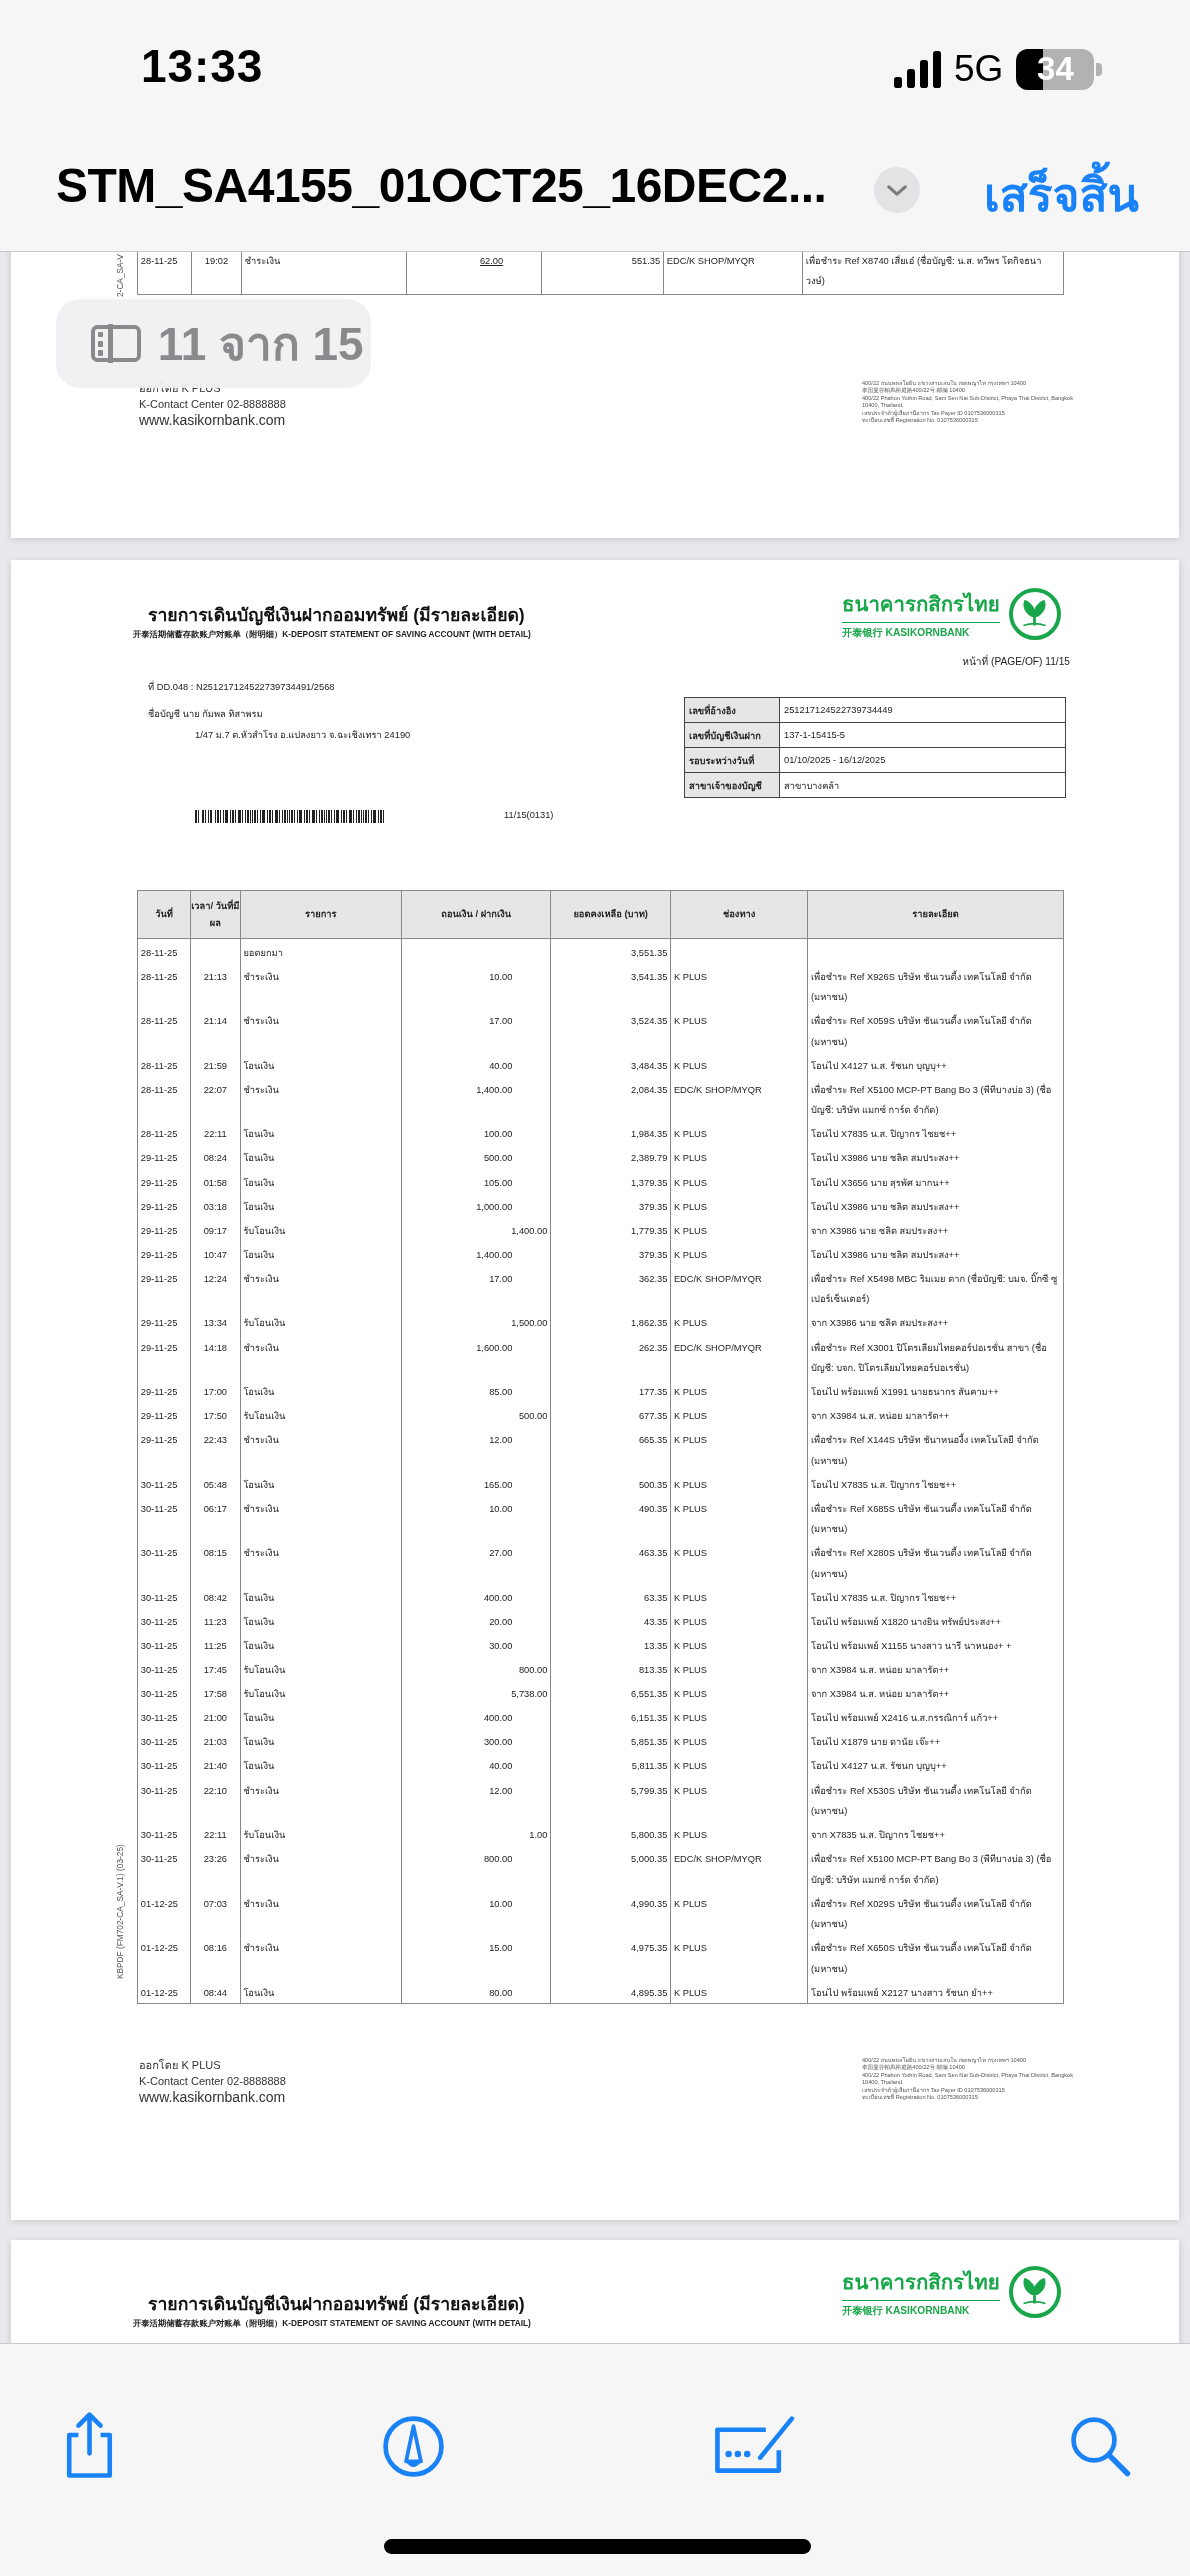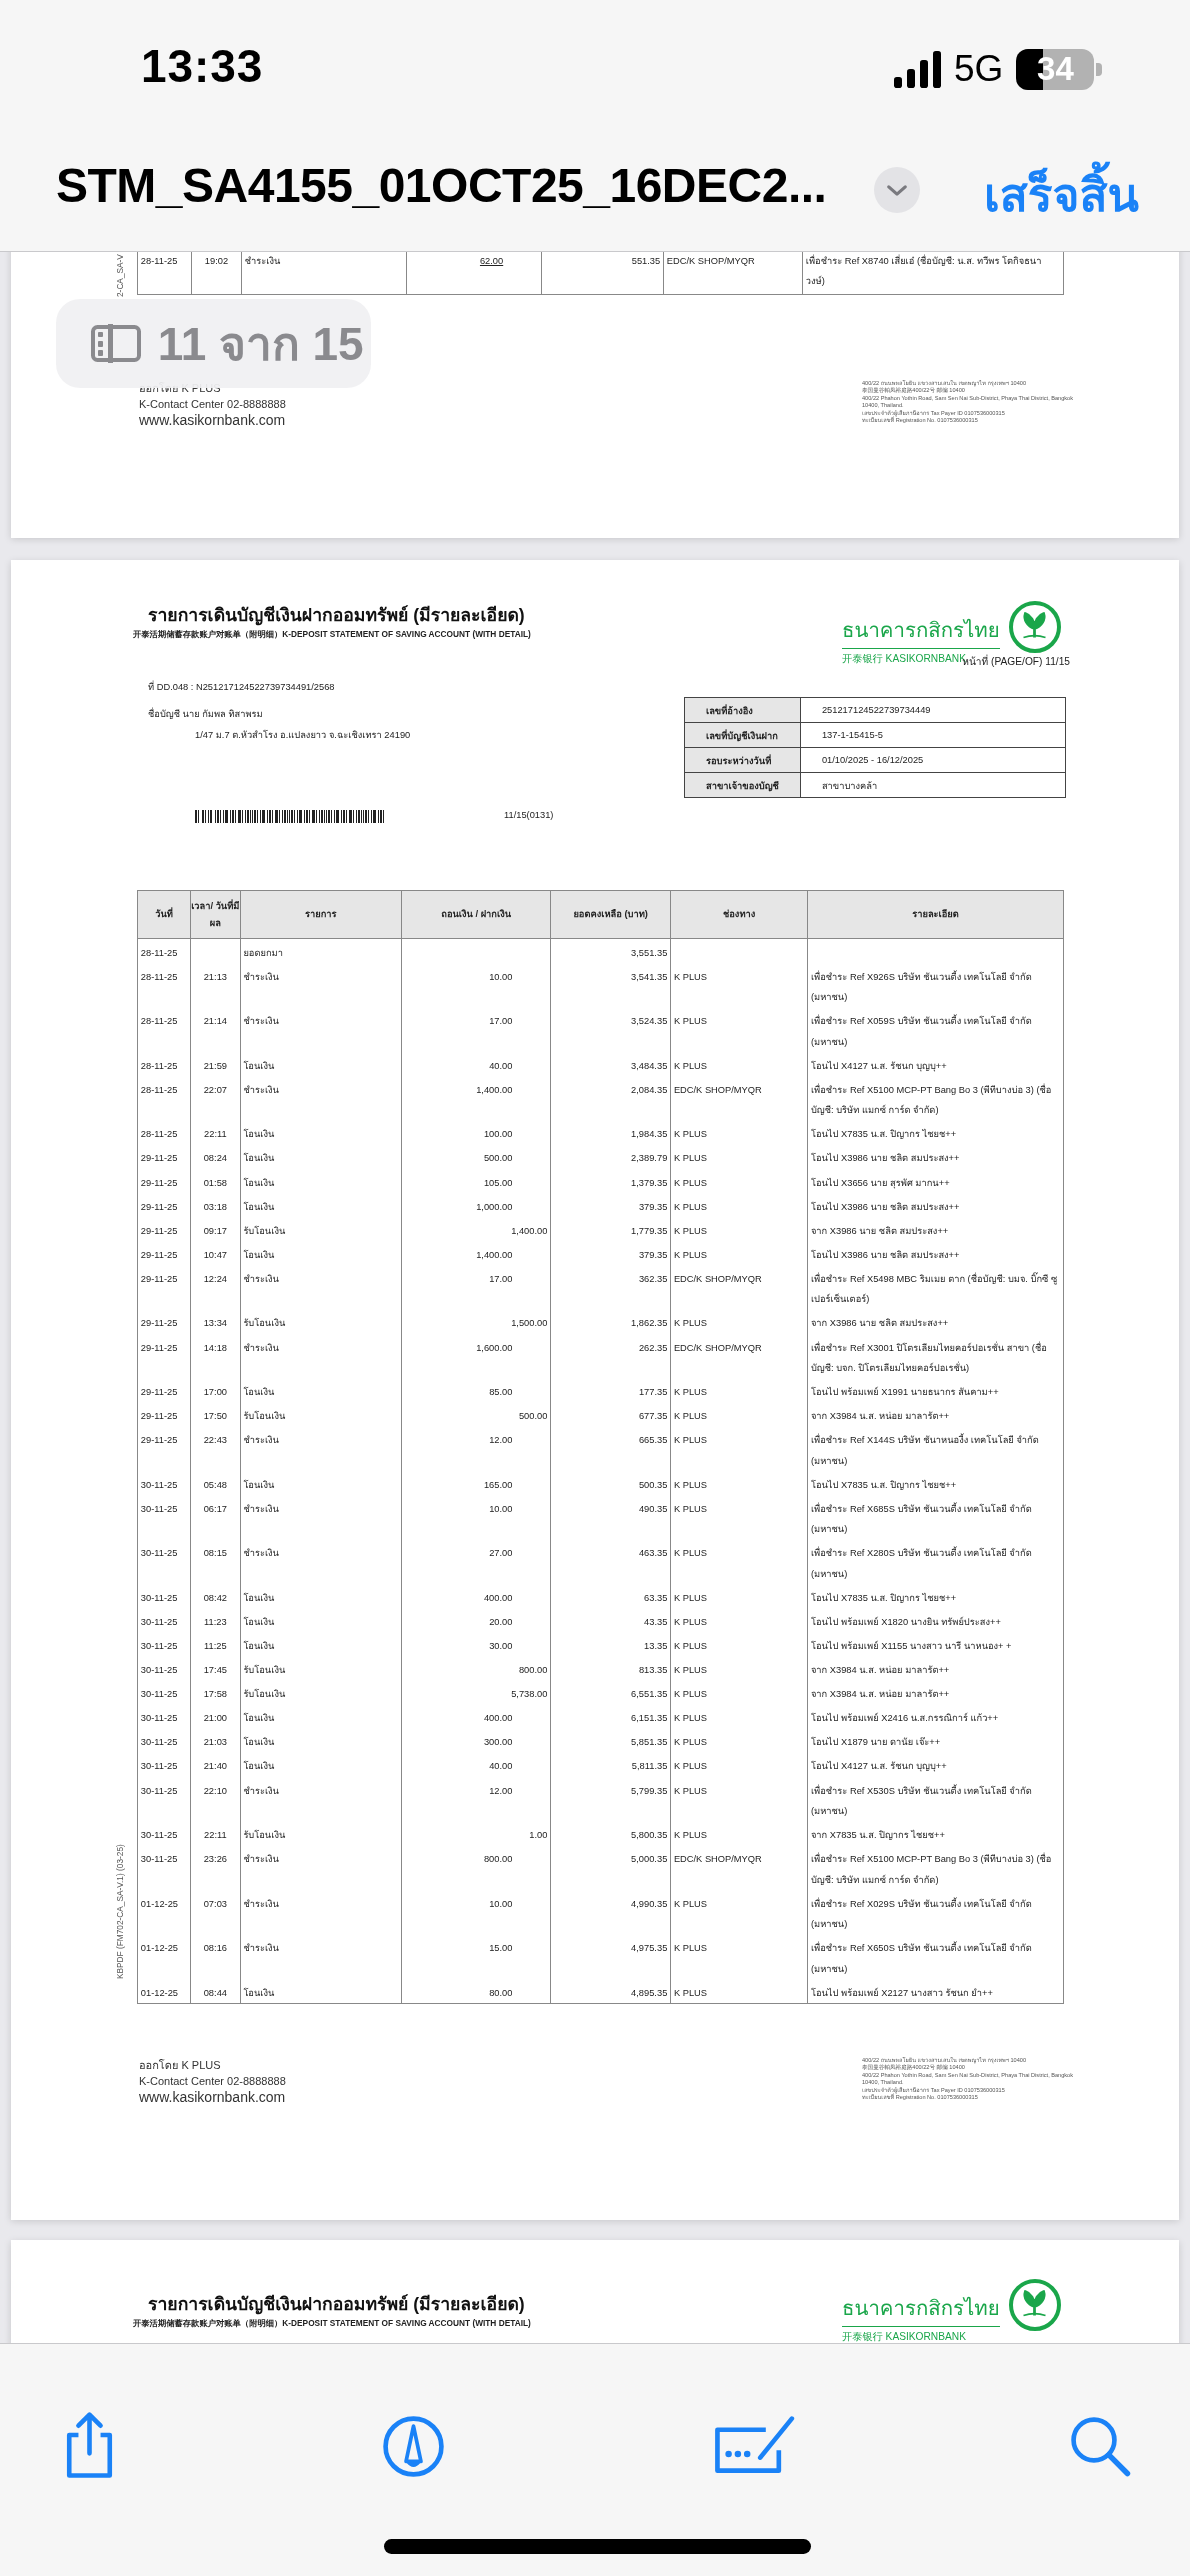--- a/index.html
+++ b/index.html
@@ -36,35 +36,35 @@
 
   .vert-text { position: absolute; font-size: 8.3px; color: #555; transform: rotate(-90deg); transform-origin: left top; white-space: nowrap; }
 
   .footer-left { position: absolute; left: 128px; font-size: 11px; color: #333; line-height: 16px; }
   .footer-left .web { font-size: 14px; }
   .footer-right { position: absolute; left: 851px; font-size: 5.6px; color: #555; line-height: 7.4px; width: 213px; }
 
   .doc-h1 { position: absolute; left: 137px; font-size: 17.6px; font-weight: 700; color: #111; }
   .doc-h2 { position: absolute; left: 122px; font-size: 8.3px; font-weight: 700; color: #222; }
   .bank-logo { position: absolute; left: 831px; display: flex; align-items: center; gap: 9.3px; }
-  .bank-logo .name { color: #1aa64a; font-weight: 400; text-align: left; margin-top: 26px; }
+  .bank-logo .name { color: #1aa64a; font-weight: 700; text-align: left; }
   .bank-logo .th { font-size: 20.4px; border-bottom: 1.9px solid #1aa64a; padding-bottom: 1.9px; }
   .bank-logo .en { font-size: 10.2px; margin-top: 2.8px; }
   .bank-logo .circle { width: 52px; height: 52px; border: 4.6px solid #1aa64a; border-radius: 50%; display: flex; align-items: center; justify-content: center; color: #1aa64a; font-size: 24px; font-weight: 700; }
 
   .page-no { position: absolute; right: 109px; top: 93px; font-size: 10.2px; color: #222; }
   .ref-line { position: absolute; left: 137px; top: 119px; font-size: 9.3px; color: #222; }
   .acct-name { position: absolute; left: 137px; top: 146px; font-size: 9.3px; color: #222; }
   .acct-addr { position: absolute; left: 184px; top: 167px; font-size: 9.3px; color: #222; }
   .barcode { position: absolute; left: 184px; top: 250px; width: 191px; height: 13px;
      background: repeating-linear-gradient(90deg, #222 0 1.9px, #fff 1.9px 2.8px, #222 2.8px 3.7px, #fff 3.7px 5.6px, #222 5.6px 6.5px, #fff 6.5px 7.4px); }
   .barcode-text { position: absolute; left: 493px; top: 250px; font-size: 9.3px; color: #222; }
 
   .info-box { position: absolute; left: 673px; top: 137px; width: 382px; border: 0.9px solid #444; border-collapse: collapse; font-size: 9.3px; }
-  .info-box td { border: 0.9px solid #444; height: 25px; padding: 0 21px; }
+  .info-box td { border: 0.9px solid #444; height: 25px; padding: 0 4px; }
   .info-box td.k { background: #e6e6e6; font-weight: 700; width: 95px; white-space: nowrap; }
 
   
   .txn { position: absolute; left: 126px; top: 330px; width: 927px; border-collapse: collapse; font-size: 9.3px; color: #222; }
   .txn th { background: #e6e6e6; font-weight: 700; font-size: 9.3px; height: 48px; border: 0.9px solid #888; text-align: center; line-height: 16.7px; }
   .txn td { border-left: 0.9px solid #888; border-right: 0.9px solid #888; vertical-align: top; padding: 3.7px 2.8px 0 2.8px; line-height: 20.4px; height: 23px; }
   .txn tr:last-child td { border-bottom: 0.9px solid #888; }
   .txn td.c-date { width: 54px; text-align: left; }
   .txn td.c-time { width: 50px; text-align: center; }
   .txn td.c-type { width: 165px; text-align: left; }

